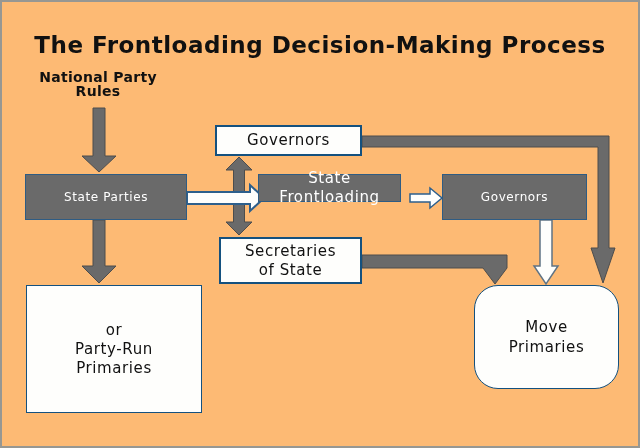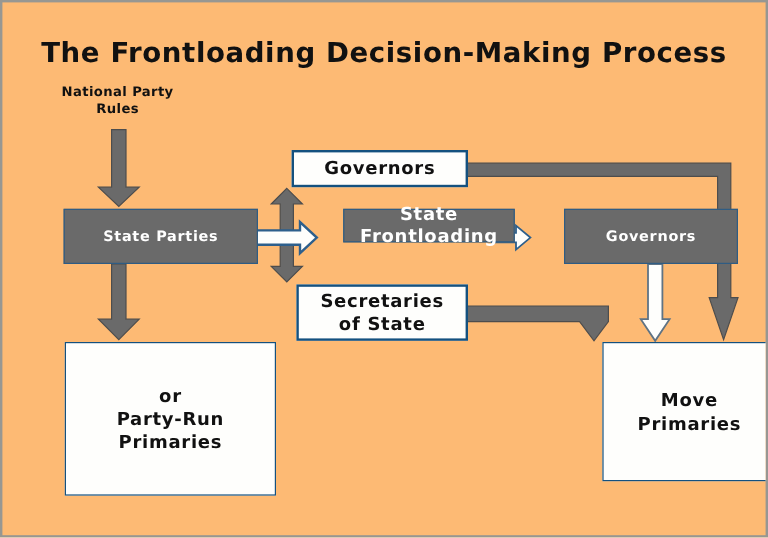--- a/index.html
+++ b/index.html
@@ -6,26 +6,26 @@
   #stage{
     position:relative;width:640px;height:448px;box-sizing:border-box;
     background:#fdba74;border:2px solid #979792;overflow:hidden;
   }
   .title{
     position:absolute;left:0;top:30px;width:100%;text-align:center;
     font-size:23px;font-weight:bold;color:#111;letter-spacing:.5px;
   }
   .freelabel{
     position:absolute;text-align:center;font-weight:bold;color:#111;
-    font-size:11px;line-height:14px;letter-spacing:.3px;
+    font-size:14px;line-height:14px;letter-spacing:.3px;
   }
   .node{
     position:absolute;box-sizing:border-box;display:flex;flex-direction:column;
     align-items:center;justify-content:center;text-align:center;
-    font-weight:bold;letter-spacing:.6px;margin-left:28px;
+    font-weight:normal;letter-spacing:.6px;
   }
   .gray{background:#6a6a6a;color:#fff;border:1px solid #2f5c83;}
   .white{background:#fefefc;color:#111;border:2px solid #14517f;}
   .fs16{font-size:12px;line-height:19px;}
   .fs15{font-size:15px;line-height:19px;}
   svg.arrows{position:absolute;left:0;top:0;pointer-events:none;}
   .gA{fill:#6a6a6a;stroke:#4d4d4d;stroke-width:1;}
   .wA{fill:#fefefc;}
 </style>
 </head>
@@ -80,18 +80,18 @@
     <span>Secretaries</span>
     <span>of State</span>
   </div>
 
   <div class="node white fs15" style="left:24px;top:283px;width:176px;height:128px;border-width:1px;">
     <span>or</span>
     <span>Party-Run</span>
     <span>Primaries</span>
   </div>
 
-  <div class="node white fs15" style="left:472px;top:283px;width:145px;height:116px;border-width:1px;line-height:20px;">
+  <div class="node white fs15" style="left:472px;top:283px;width:145px;height:104px;border-width:1px;line-height:20px;border-radius:24px;">
     <span>Move</span>
     <span>Primaries</span>
   </div>
 
 </div>
 
 </body></html>

